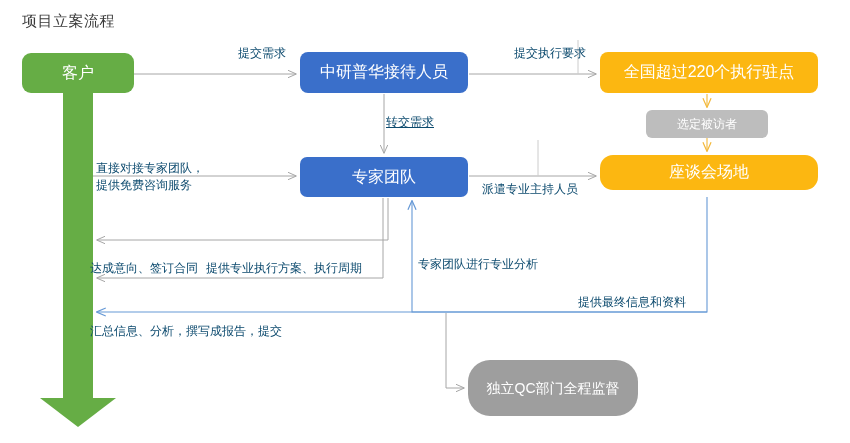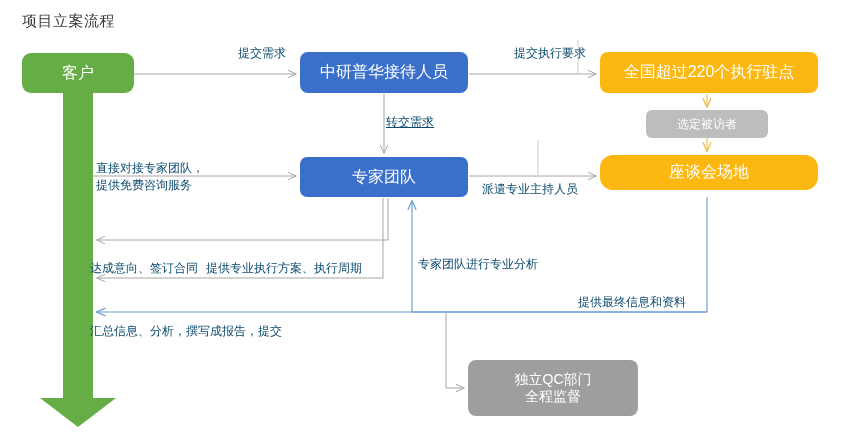--- a/index.html
+++ b/index.html
@@ -73,23 +73,23 @@
   }
   .n-venue {
     left: 600px; top: 155px; width: 218px; height: 35px;
     background: #fcb711;
     border-radius: 13px;
     font-size: 16px;
   }
   .n-qc {
     left: 468px; top: 360px; width: 170px; height: 56px;
     background: #9e9e9e;
-    border-radius: 8px;
+    border-radius: 22px;
     font-size: 14px;
-    flex-direction: column;
+    flex-direction: row;
   }
   .n-qc span { display: block; }
   .edge-label {
     position: absolute;
     font-size: 12px;
     color: #0c4a6e;
     white-space: nowrap;
     z-index: 6;
     line-height: 1.45;
   }

